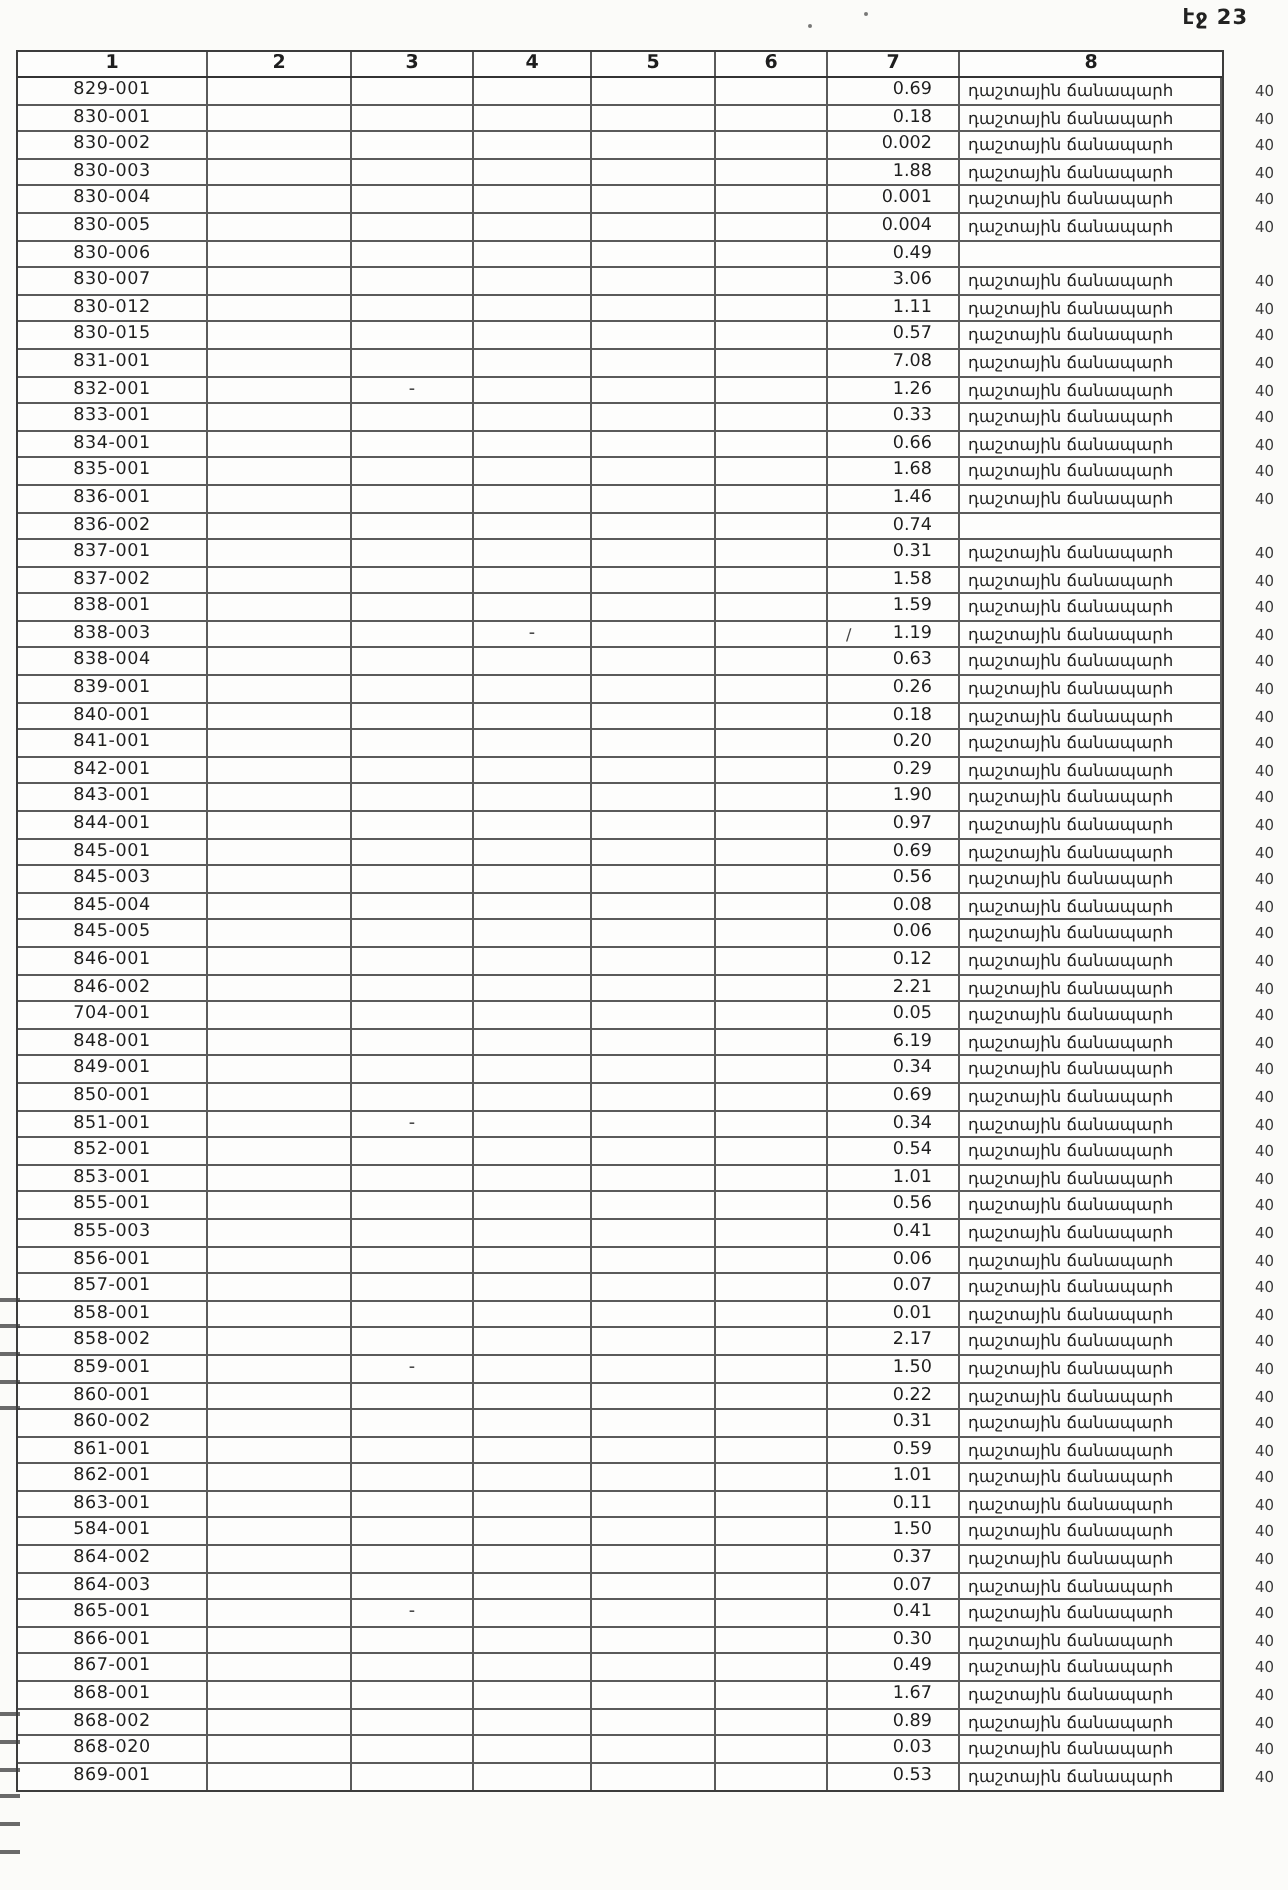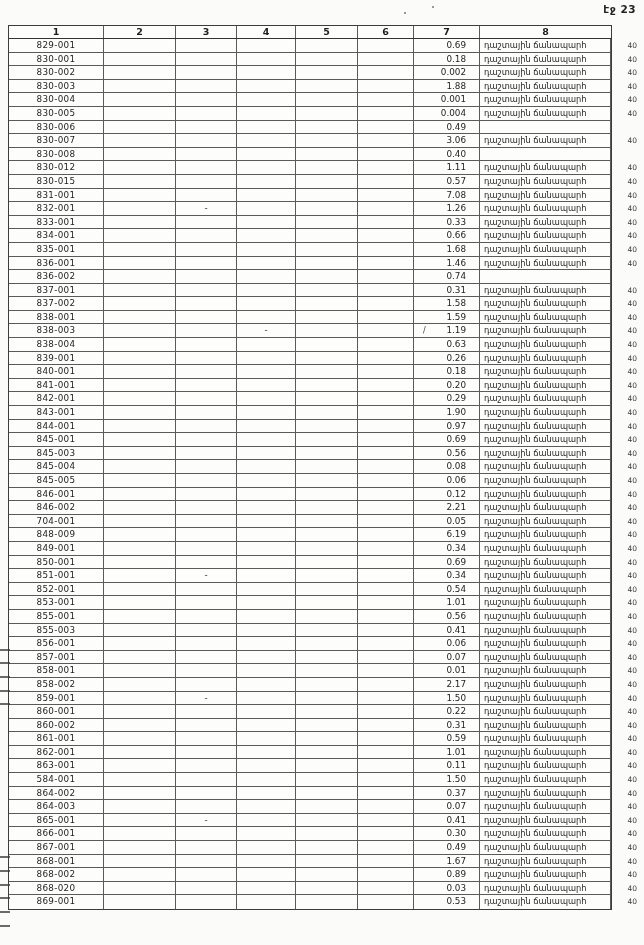--- a/index.html
+++ b/index.html
@@ -5,21 +5,21 @@
   * { margin:0; padding:0; box-sizing:border-box; }
   html,body { width:644px; height:945px; }
   body {
     position:relative;
     background:#fbfbf9;
     font-family:"DejaVu Sans", sans-serif;
     color:#1e1e1e;
     overflow:hidden;
   }
   .page-num {
-    position:absolute; top:3px; right:8px;
+    position:absolute; top:3px; right:20px;
     font-size:10.5px; font-weight:bold; color:#222;
     letter-spacing:0.5px;
   }
   .table-wrap {
     position:absolute; left:8px; top:25px; width:604px;
     border:1.5px solid #3c3c3c;
     background:#fdfdfc;
   }
   .row {
     display:grid;
@@ -151,31 +151,20 @@
     <div class="cell c-mid"></div>
     <div class="cell c-mid"></div>
     <div class="cell c-mid"></div>
     <div class="cell c-mid"></div>
     <div class="cell c-mid"></div>
     <div class="cell c-area"><span class="area-mark"></span><span>3.06</span></div>
     <div class="cell c-text">դաշտային ճանապարհ</div>
     <span class="margin-note">40</span>
   </div>
       <div class="row">
-    <div class="cell c-code">830-008</div>
-    <div class="cell c-mid"></div>
-    <div class="cell c-mid"></div>
-    <div class="cell c-mid"></div>
-    <div class="cell c-mid"></div>
-    <div class="cell c-mid"></div>
-    <div class="cell c-area"><span class="area-mark"></span><span>0.40</span></div>
-    <div class="cell c-text"></div>
-    <span class="margin-note"></span>
-  </div>
-      <div class="row">
     <div class="cell c-code">830-012</div>
     <div class="cell c-mid"></div>
     <div class="cell c-mid"></div>
     <div class="cell c-mid"></div>
     <div class="cell c-mid"></div>
     <div class="cell c-mid"></div>
     <div class="cell c-area"><span class="area-mark"></span><span>1.11</span></div>
     <div class="cell c-text">դաշտային ճանապարհ</div>
     <span class="margin-note">40</span>
   </div>
@@ -459,21 +448,21 @@
     <div class="cell c-mid"></div>
     <div class="cell c-mid"></div>
     <div class="cell c-mid"></div>
     <div class="cell c-mid"></div>
     <div class="cell c-mid"></div>
     <div class="cell c-area"><span class="area-mark"></span><span>0.05</span></div>
     <div class="cell c-text">դաշտային ճանապարհ</div>
     <span class="margin-note">40</span>
   </div>
       <div class="row">
-    <div class="cell c-code">848-009</div>
+    <div class="cell c-code">848-001</div>
     <div class="cell c-mid"></div>
     <div class="cell c-mid"></div>
     <div class="cell c-mid"></div>
     <div class="cell c-mid"></div>
     <div class="cell c-mid"></div>
     <div class="cell c-area"><span class="area-mark"></span><span>6.19</span></div>
     <div class="cell c-text">դաշտային ճանապարհ</div>
     <span class="margin-note">40</span>
   </div>
       <div class="row">

